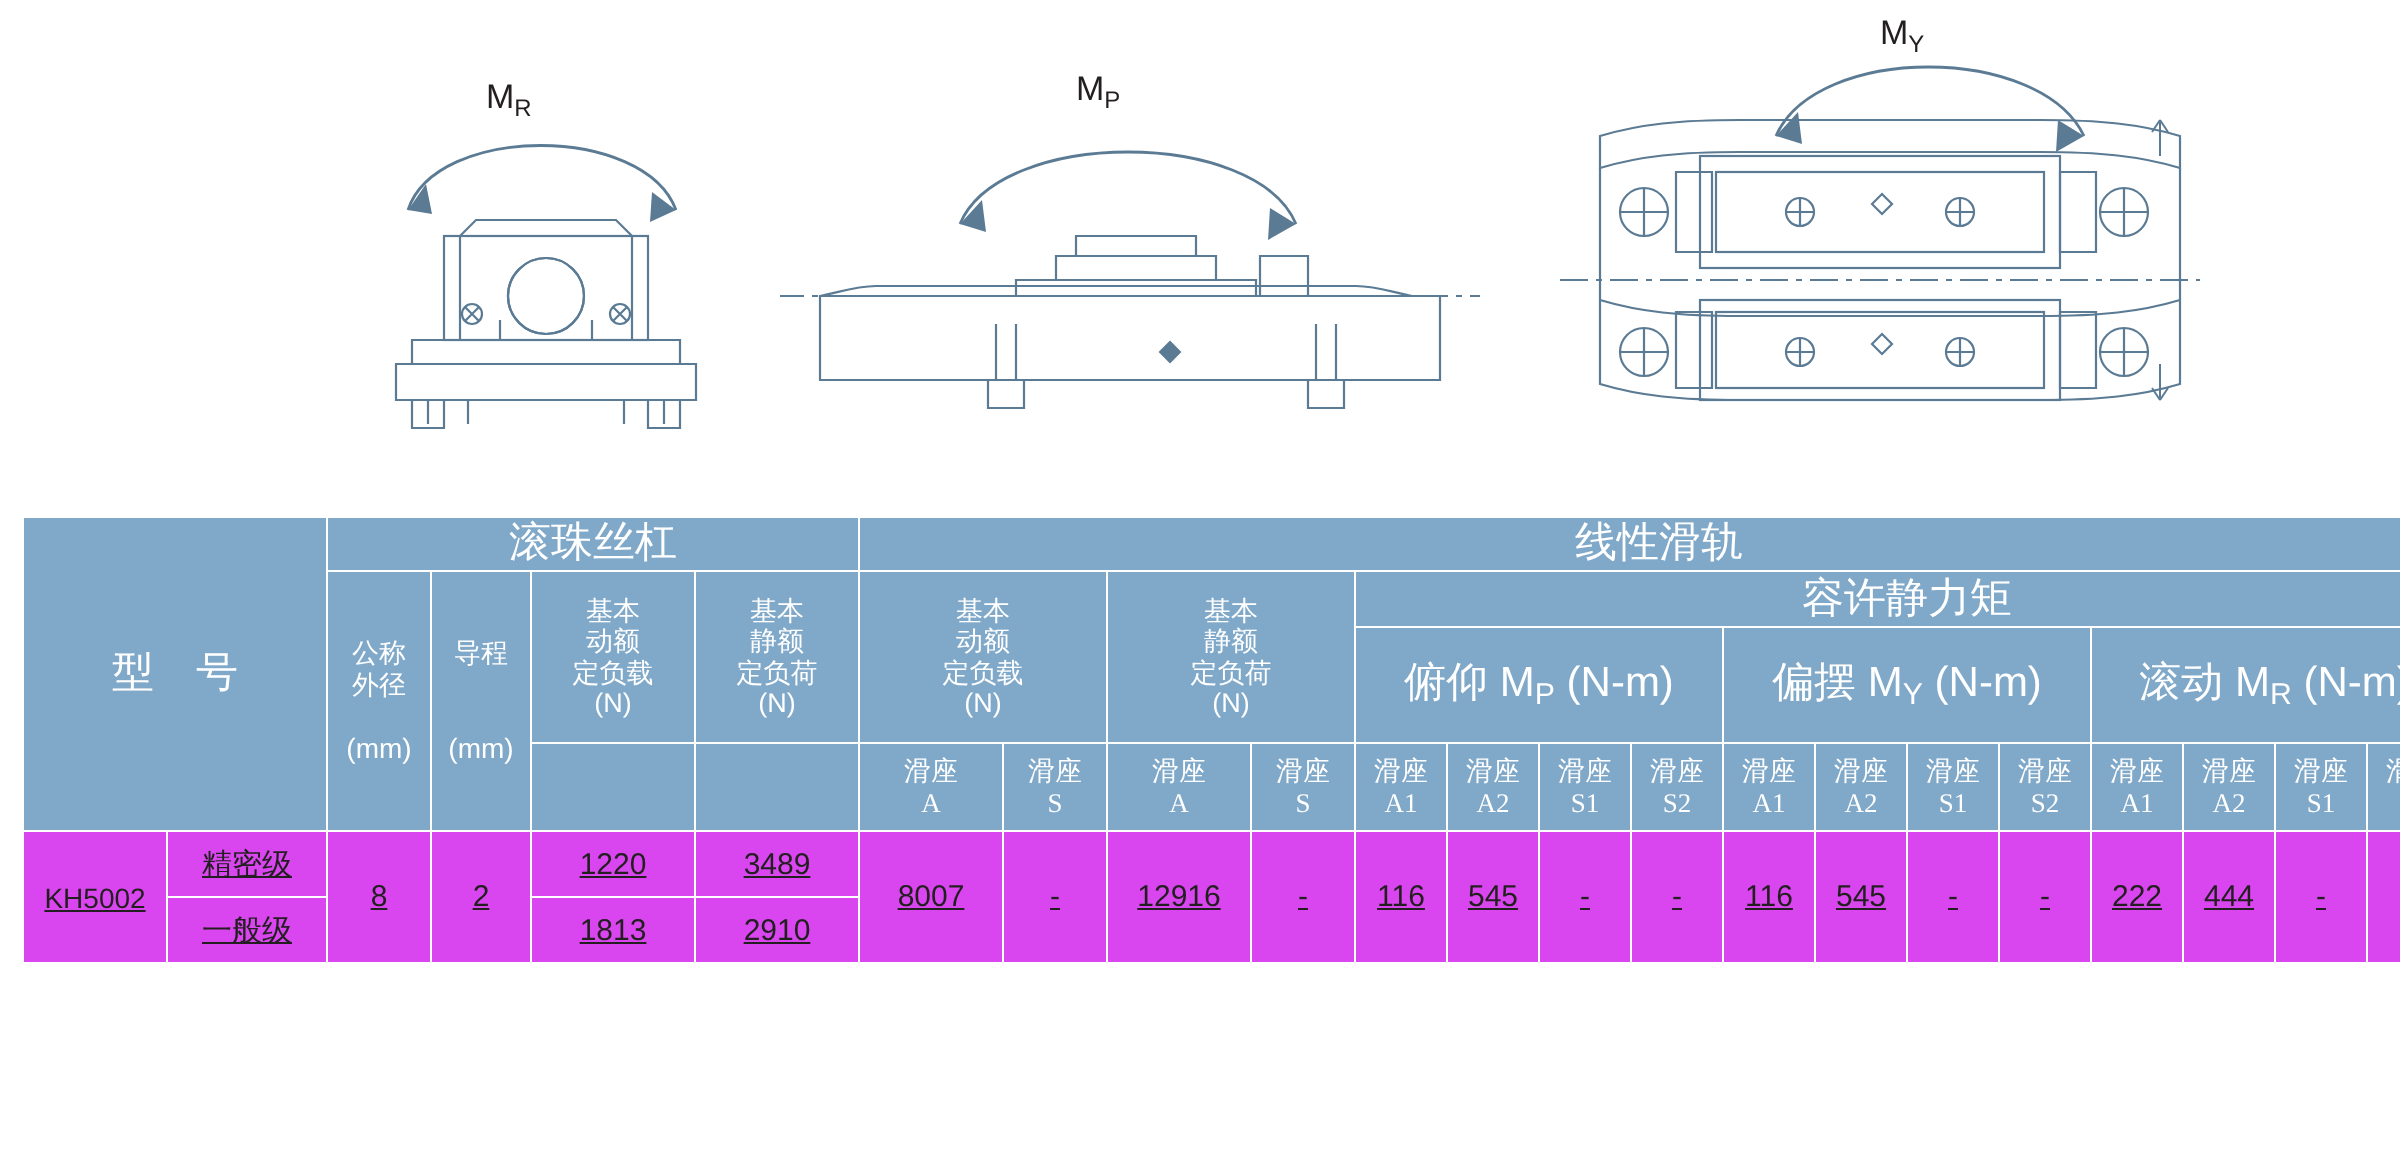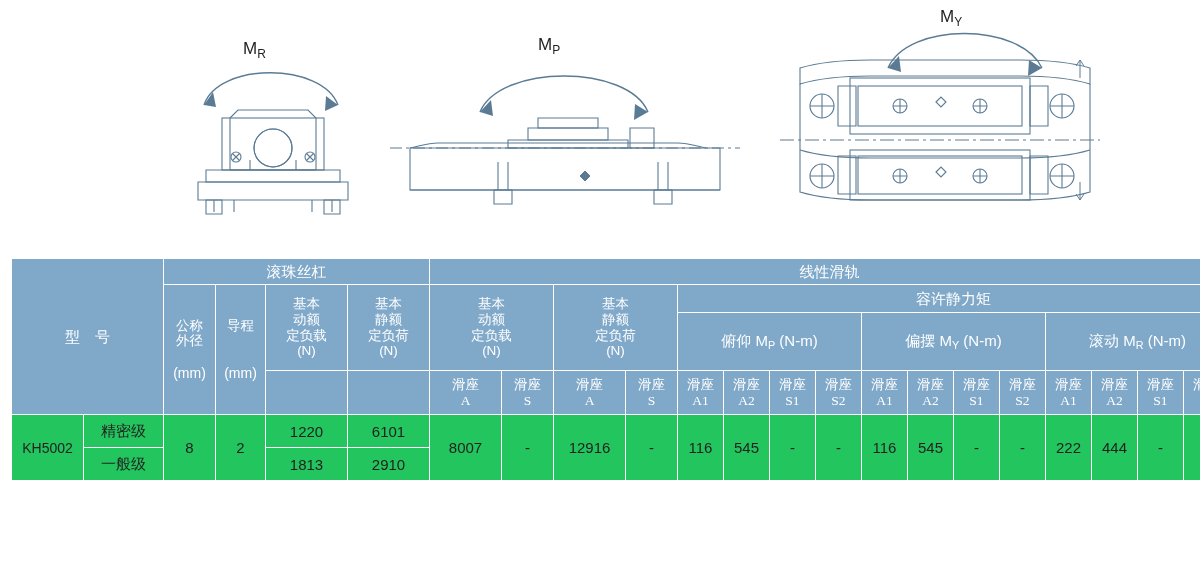--- a/index.html
+++ b/index.html
@@ -31,31 +31,32 @@
   table.spec td, table.spec th {
     border:1px solid #ffffff;
     text-align:center;
     vertical-align:middle;
     padding:1px 2px;
     font-weight:normal;
   }
   .hdr {
     background:#7fa8c9;
     color:#ffffff;
-    font-size:15px;
+    font-size:21px;
     line-height:1.15;
   }
   .hdr.small { font-size:13.5px;margin-top:36px; }
   .hdr.sub { font-size:13.5px;font-family:Liberation Serif, serif; }
   .body-cell {
-    background:#22c55e;
+    background:#d946ef;
     color:#231f20;
     border:1px solid #b9d0e2;
     font-size:15px;
     height:33px;
+    text-decoration:underline;
   }
   .body-cell.name { font-size:14px; }
   sub { font-size:0.72em; vertical-align:-0.25em; }
   .tbl-wrap { position:relative; }
   .unit { font-size:14px; }
 </style>
 </head>
 <body>
 
 <div class="diagrams">
@@ -249,21 +250,21 @@
     <th class="hdr sub">滑座<br>S1</th>
     <th class="hdr sub">滑座<br>S2</th>
   </tr>
 
   <tr>
     <td class="body-cell name" rowspan="2">KH5002</td>
     <td class="body-cell">精密级</td>
     <td class="body-cell" rowspan="2">8</td>
     <td class="body-cell" rowspan="2">2</td>
     <td class="body-cell">1220</td>
-    <td class="body-cell">6101</td>
+    <td class="body-cell">3489</td>
     <td class="body-cell" rowspan="2">8007</td>
     <td class="body-cell" rowspan="2">-</td>
     <td class="body-cell" rowspan="2">12916</td>
     <td class="body-cell" rowspan="2">-</td>
     <td class="body-cell" rowspan="2">116</td>
     <td class="body-cell" rowspan="2">545</td>
     <td class="body-cell" rowspan="2">-</td>
     <td class="body-cell" rowspan="2">-</td>
     <td class="body-cell" rowspan="2">116</td>
     <td class="body-cell" rowspan="2">545</td>

